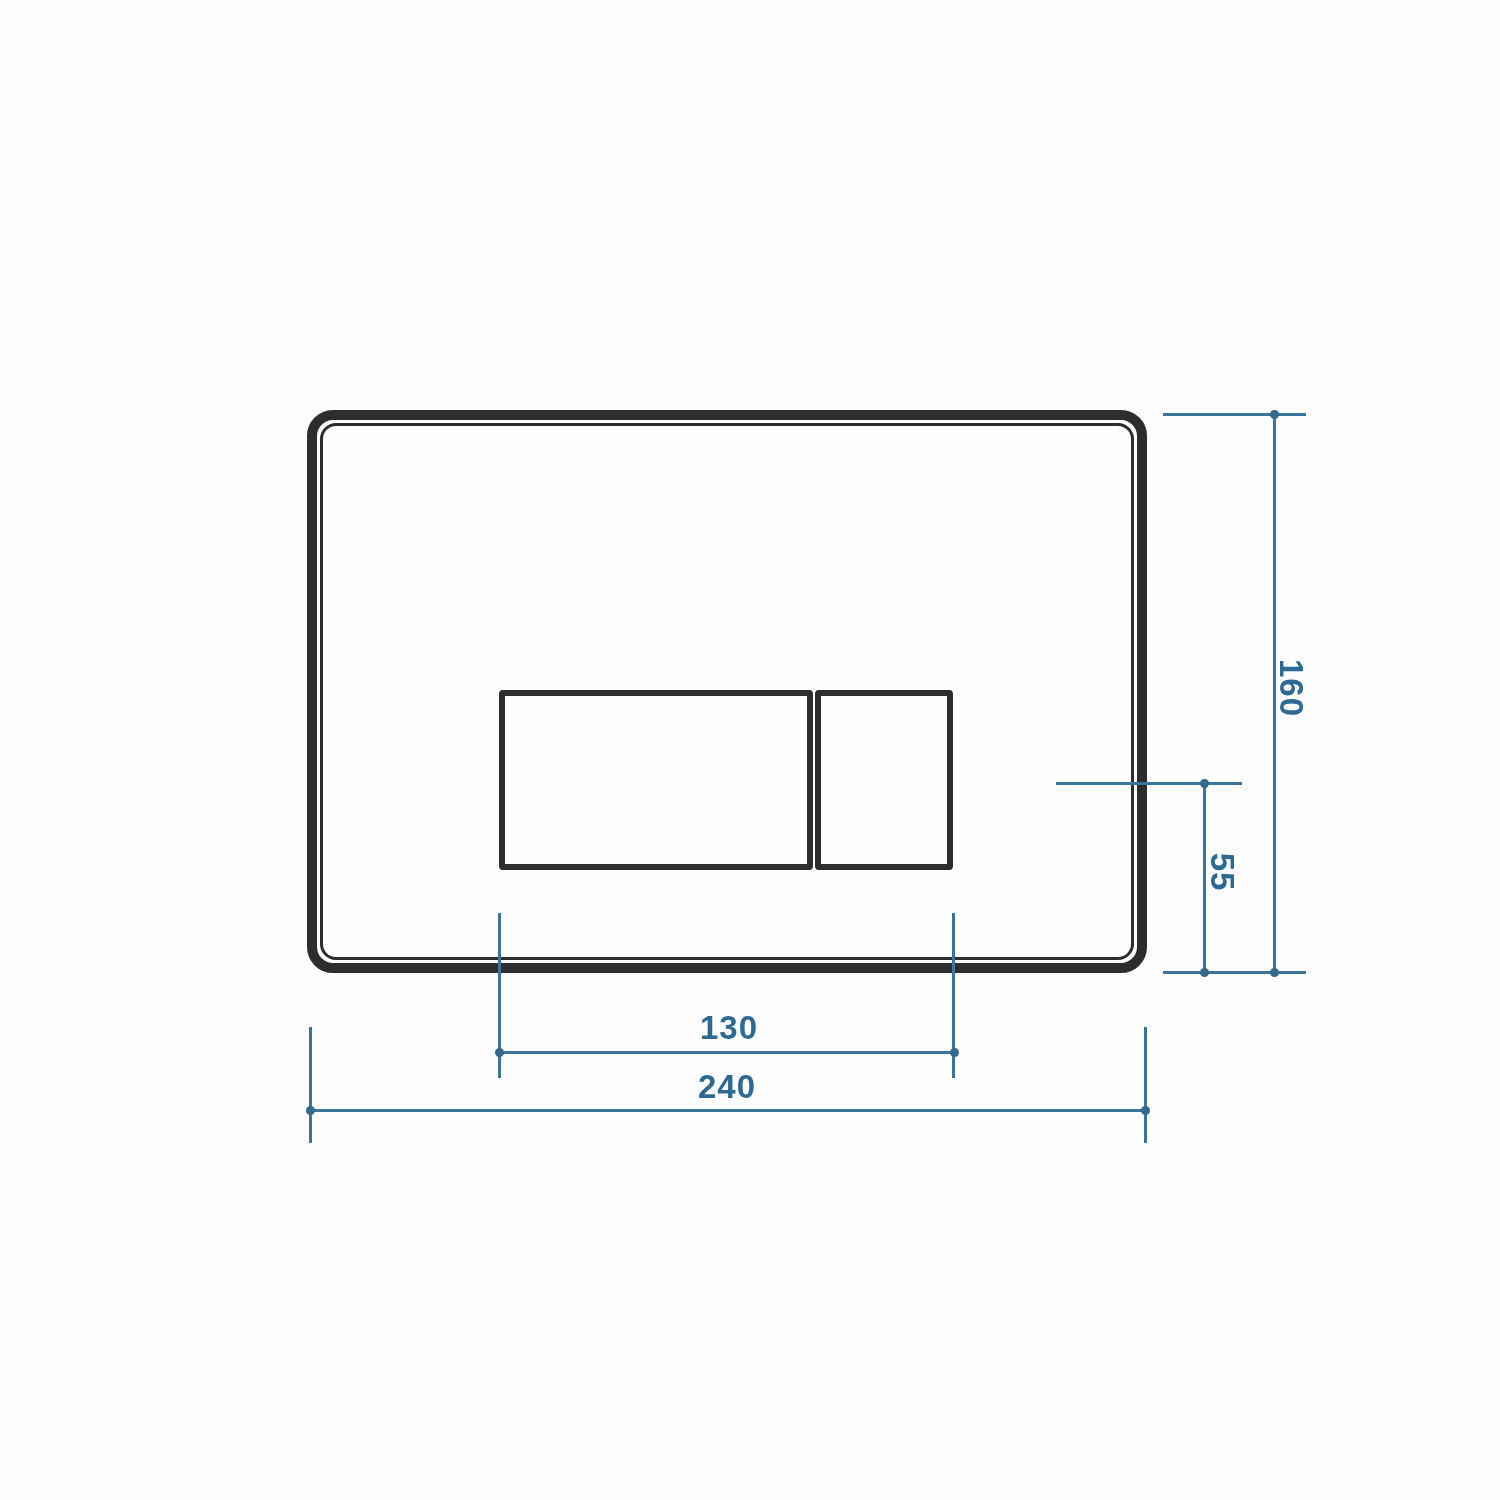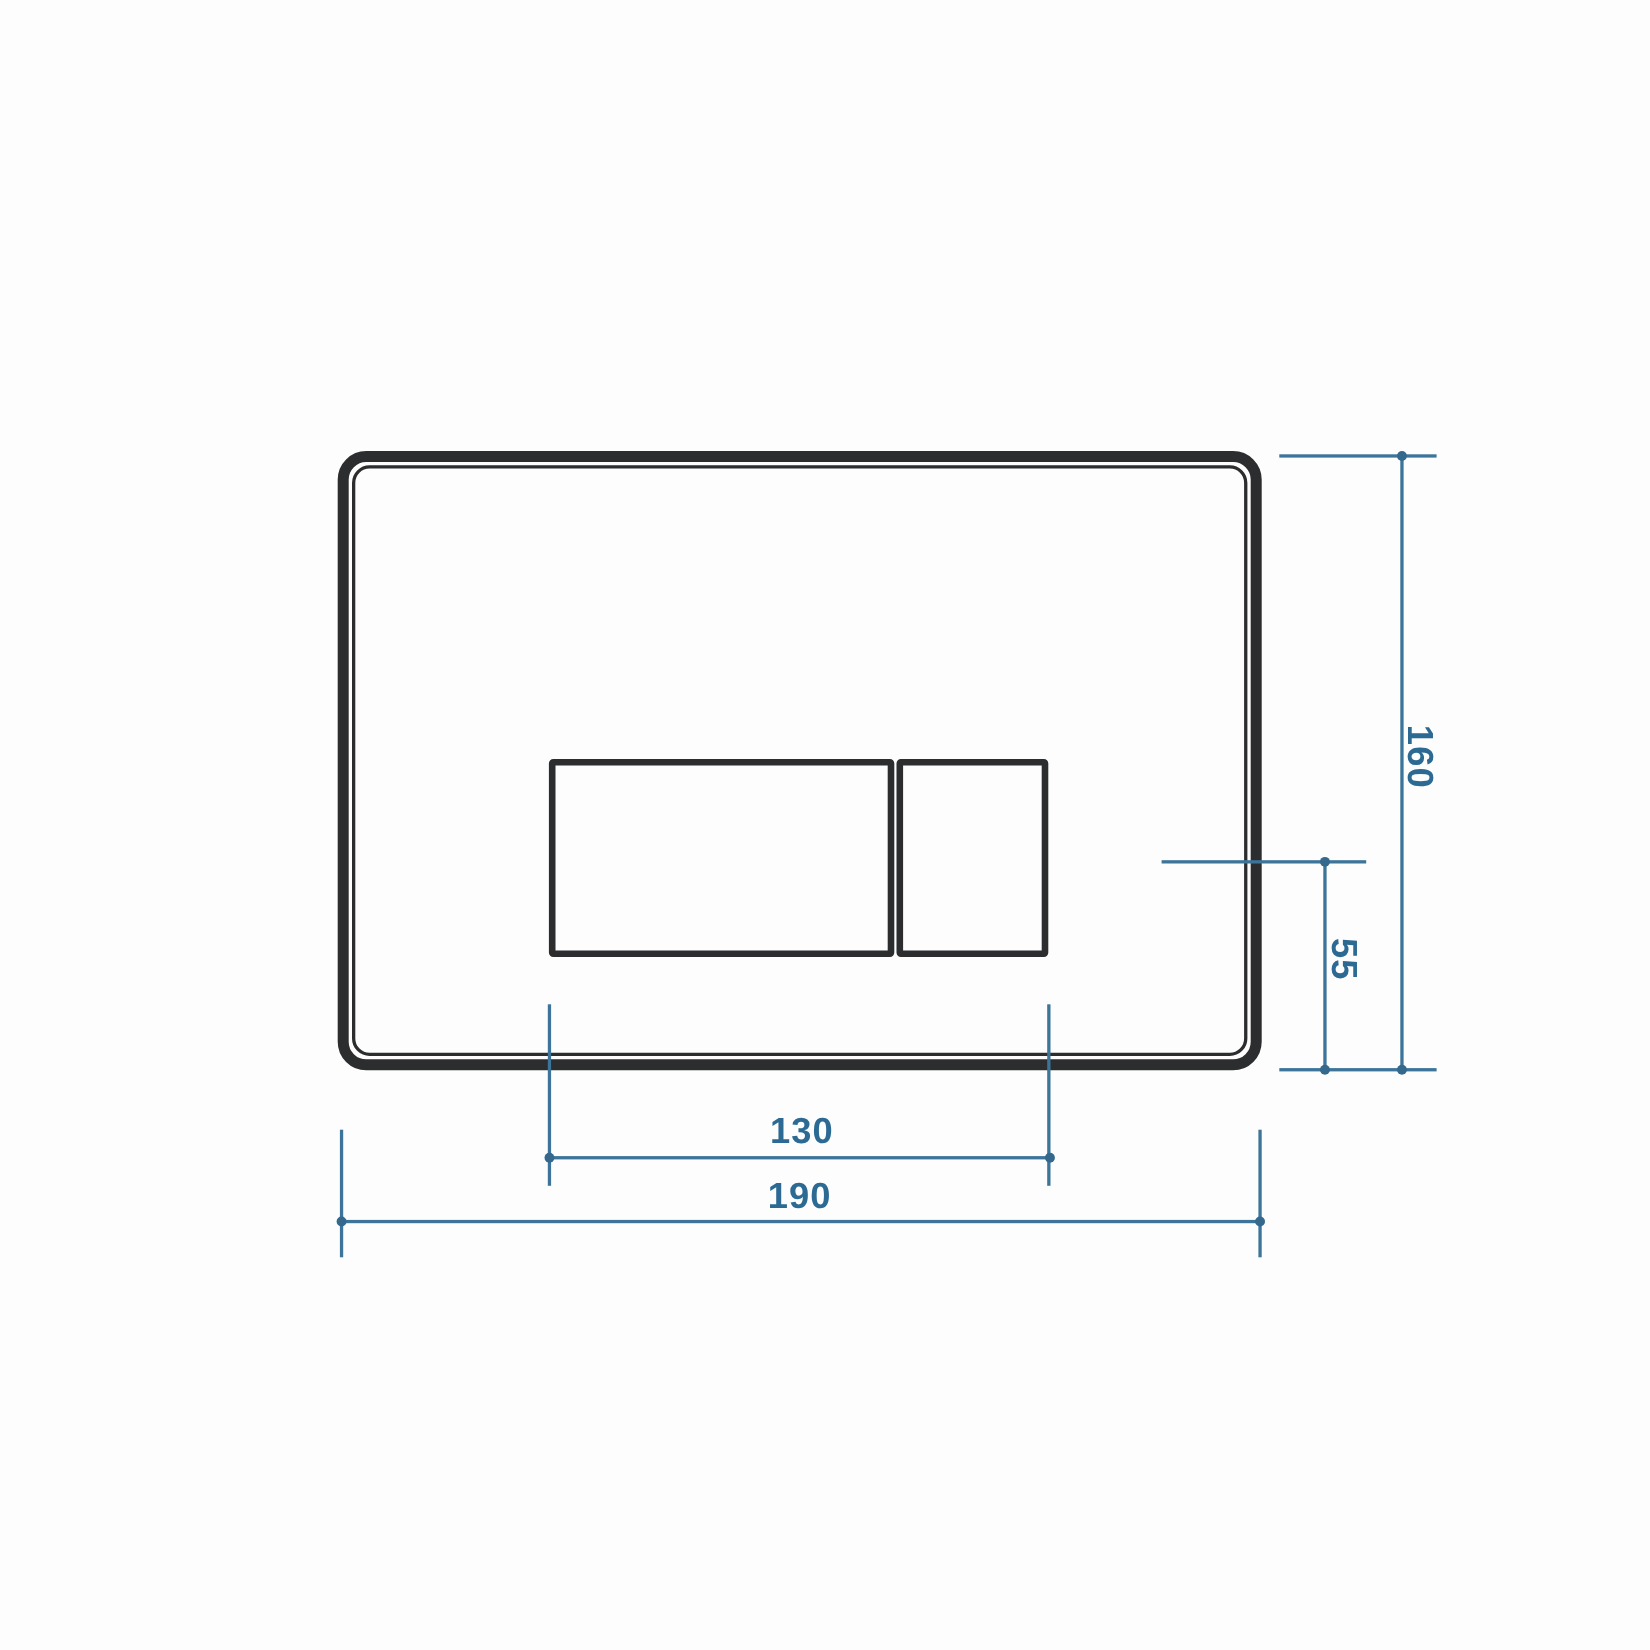--- a/index.html
+++ b/index.html
@@ -89,15 +89,15 @@
   <div class="dline hline" style="left:498px; top:1051px; width:457px;"></div>
   <div class="dot" style="left:495px; top:1048px;"></div>
   <div class="dot" style="left:950px; top:1048px;"></div>
   <div class="dim-label" style="left:729px; top:1028px;">130</div>
 
   <div class="dline vline" style="left:309px; top:1027px; height:116px;"></div>
   <div class="dline vline" style="left:1144px; top:1027px; height:116px;"></div>
   <div class="dline hline" style="left:309px; top:1109px; width:838px;"></div>
   <div class="dot" style="left:306px; top:1106px;"></div>
   <div class="dot" style="left:1141px; top:1106px;"></div>
-  <div class="dim-label" style="left:727px; top:1087px;">190</div>
+  <div class="dim-label" style="left:727px; top:1087px;">240</div>
 
 </div>
 
 </body></html>

